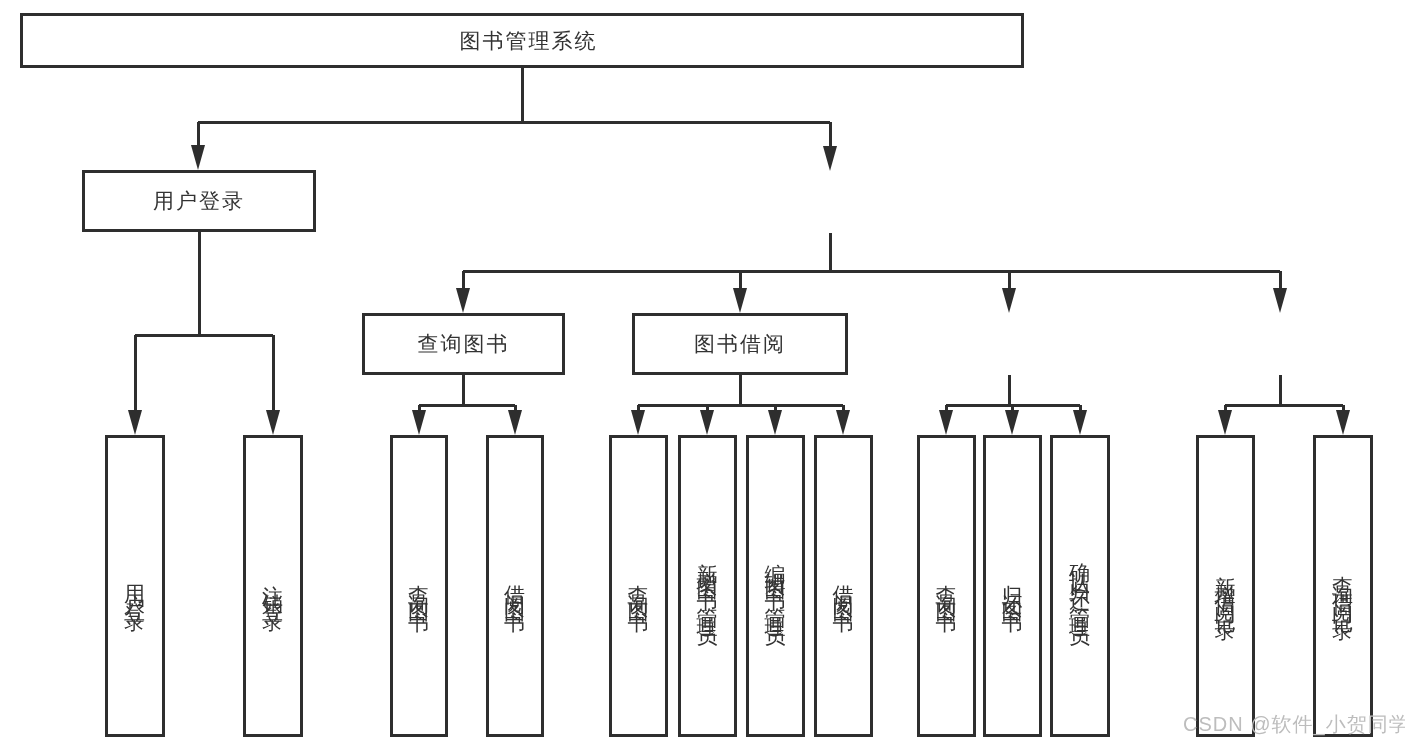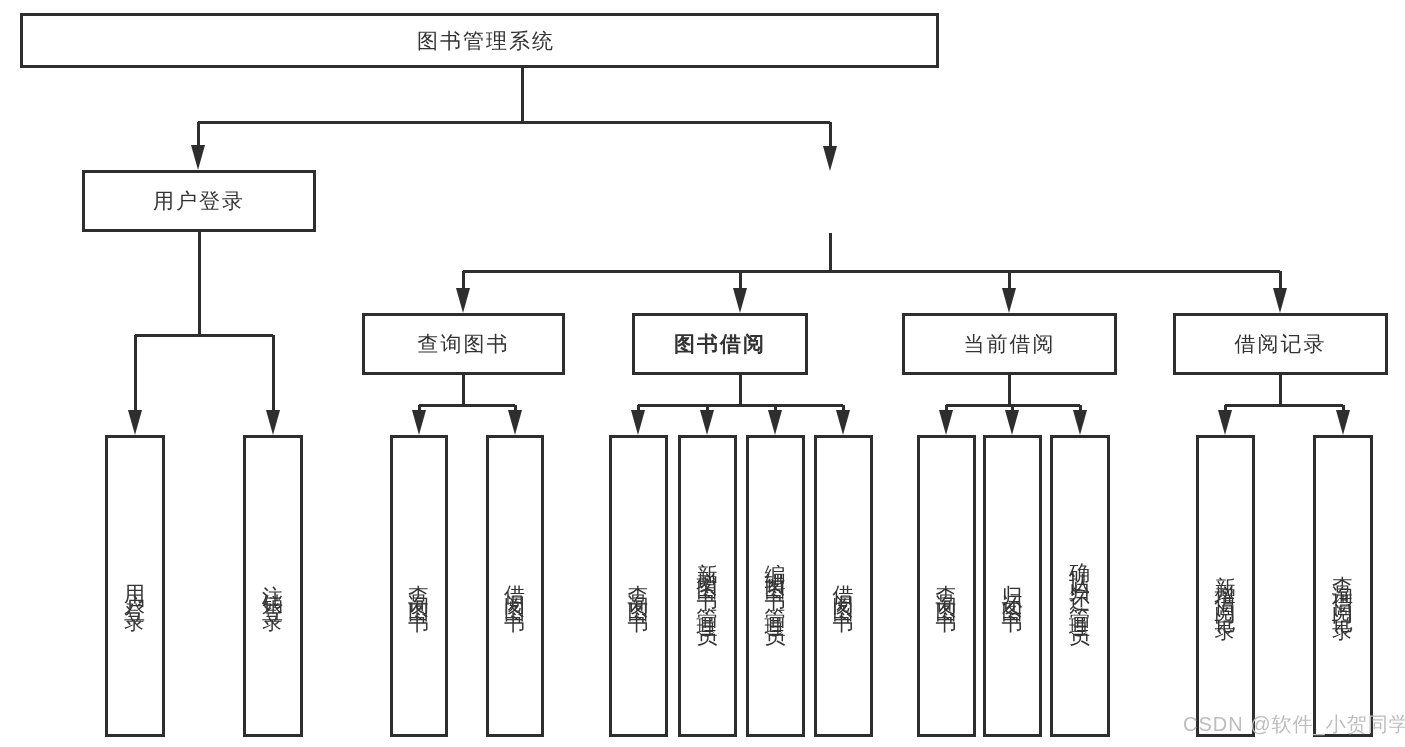--- a/index.html
+++ b/index.html
@@ -26,26 +26,24 @@
   .watermark{
     position:absolute;left:1183px;top:711px;z-index:6;
     color:var(--wm,#bdbdbd);font-size:20px;white-space:nowrap;letter-spacing:1px;
   }
 </style>
 </head>
 <body>
 
 <div class="canvas" id="diagram-layer">
   <div class="watermark">CSDN @软件_小贺同学</div>
-<div class="node" style="left: 20px; top: 13px; width: 919px; height: 55px; padding-left: 13px;">图书管理系统</div>
+<div class="node" style="left: 20px; top: 13px; width: 1004px; height: 55px; padding-left: 13px;">图书管理系统</div>
     <div class="node" style="left: 82px; top: 170px; width: 234px; height: 62px;">用户登录</div>
     <div class="node" style="left: 362px; top: 313px; width: 203px; height: 62px;">查询图书</div>
-    <div class="node" style="left: 632px; top: 313px; width: 176px; height: 62px; font-weight: bold;">图书借阅</div>
-    <div class="node" style="left: 902px; top: 313px; width: 215px; height: 62px;">当前借阅</div>
-    <div class="node" style="left: 1173px; top: 313px; width: 215px; height: 62px;">借阅记录</div>
+    <div class="node" style="left: 632px; top: 313px; width: 216px; height: 62px;">图书借阅</div>
     <div class="node vertical" style="left: 105px; top: 435px; width: 60px; height: 302px;">用户登录</div>
     <div class="node vertical" style="left: 243px; top: 435px; width: 60px; height: 302px;">注销登录</div>
     <div class="node vertical" style="left: 390px; top: 435px; width: 58px; height: 302px;">查询图书</div>
     <div class="node vertical" style="left: 486px; top: 435px; width: 58px; height: 302px;">借阅图书</div>
     <div class="node vertical" style="left: 609px; top: 435px; width: 59px; height: 302px;">查询图书</div>
     <div class="node vertical" style="left: 678px; top: 435px; width: 59px; height: 302px;">新增图书（管理员）</div>
     <div class="node vertical" style="left: 746px; top: 435px; width: 59px; height: 302px;">编辑图书（管理员）</div>
     <div class="node vertical" style="left: 814px; top: 435px; width: 59px; height: 302px;">借阅图书</div>
     <div class="node vertical" style="left: 917px; top: 435px; width: 59px; height: 302px;">查询图书</div>
     <div class="node vertical" style="left: 983px; top: 435px; width: 59px; height: 302px;">归还图书</div>

